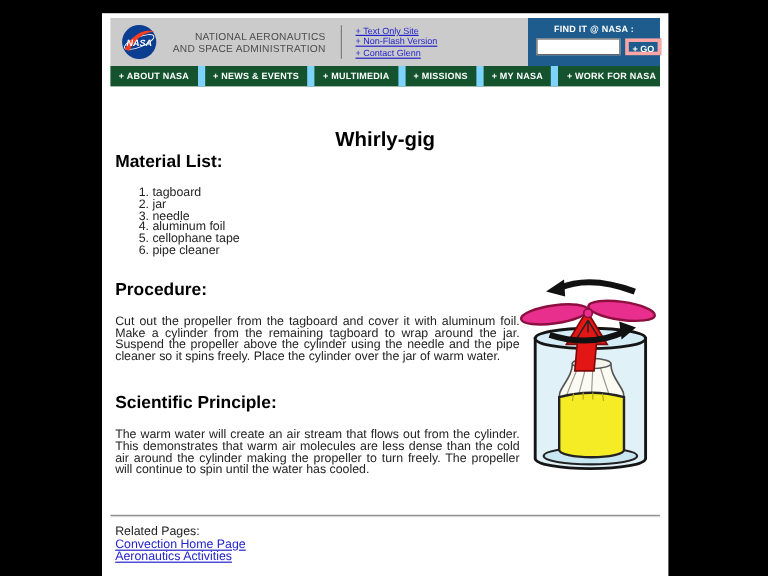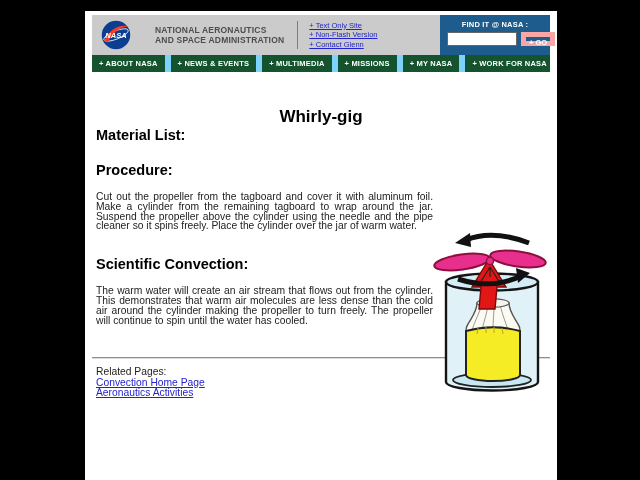--- a/index.html
+++ b/index.html
@@ -15,38 +15,38 @@
     position: absolute; left: 85px; top: 11px;
     width: 472px; height: 469px;
     background: #fff;
     overflow: hidden;
   }
   
   .site-header { margin: 4px 7px 0; height: 40px; display: flex; }
   .header-left { flex: 1; background: #cbcbcb; display: flex; align-items: center; min-width: 0; }
   .nasa-logo { width: 30px; height: 30px; margin-left: 9px; flex: none; }
   .agency-title {
-    margin-left: 24px; font-size: 8.5px; font-weight: bold;
-    color: #4d4d4d; line-height: 10px; letter-spacing: 0.2px; white-space: nowrap;
+    margin-left: 13px; font-size: 8.5px; font-weight: normal;
+    color: #4d4d4d; line-height: 10px; letter-spacing: 0.2px; white-space: nowrap; text-align: right;
   }
   .vdivider { width: 1px; height: 28px; background: #7d7d7d; margin-left: 13px; flex: none; }
   .quick-links { margin-left: 11px; display: flex; flex-direction: column; }
   .quick-links a {
     font-size: 7.5px; color: #2323cb; text-decoration: underline;
     line-height: 9.5px; white-space: nowrap; cursor: pointer;
   }
   .header-search { width: 110px; flex: none; background: #1d5c8c; padding: 5px 7px 0; }
   .find-label { color: #fff; font-size: 7.5px; font-weight: bold; letter-spacing: 0.2px; white-space: nowrap; text-align: center; }
   .search-row { display: flex; margin-top: 3px; align-items: center; }
   .search-input {
     width: 70px; height: 14px; border: 1px solid #666; background: #fff;
     font-size: 8px; padding: 0 2px; font-family: "Liberation Sans", sans-serif;
   }
   .go-button {
-    height: 14px; margin-left: 4px; background: #1d5c8c; border: 5px solid #fca5a5;
+    height: 14px; margin-left: 4px; background: #1d5c8c; border: 3px solid #fca5a5;
     color: #fff; font-size: 7.5px; font-weight: bold; padding: 0 3px;
     line-height: 11px; cursor: pointer; white-space: nowrap;
     font-family: "Liberation Sans", sans-serif;
   }
   
   .nav-bar { margin: 0 7px; height: 17px; background: #14532d; display: flex; }
   .nav-item {
     flex: 1 1 auto; display: flex; align-items: center; justify-content: center;
     color: #fff; font-size: 7.5px; font-weight: bold; letter-spacing: 0.2px;
     border-left: 6px solid #7dd3fc; padding: 0 7px; white-space: nowrap; cursor: pointer;
@@ -118,25 +118,33 @@
       <div class="nav-item">+ MULTIMEDIA</div>
       <div class="nav-item">+ MISSIONS</div>
       <div class="nav-item">+ MY NASA</div>
       <div class="nav-item">+ WORK FOR NASA</div>
     </nav>
 
   <main class="content">
     <h1 class="page-title">Whirly-gig</h1>
 
     <h2 class="section-heading" id="materials-heading">Material List:</h2>
+    <ol class="materials-list">
+        <li>tagboard</li>
+        <li>jar</li>
+        <li>needle</li>
+        <li>aluminum foil</li>
+        <li>cellophane tape</li>
+        <li>pipe cleaner</li>
+      </ol>
 
     <h2 class="section-heading" id="procedure-heading">Procedure:</h2>
     <p class="body-text">Cut out the propeller from the tagboard and cover it with aluminum foil. Make a cylinder from the remaining tagboard to wrap around the jar. Suspend the propeller above the cylinder using the needle and the pipe cleaner so it spins freely. Place the cylinder over the jar of warm water.</p>
 
-    <h2 class="section-heading" id="principle-heading">Scientific Convection:</h2>
+    <h2 class="section-heading" id="principle-heading">Scientific Principle:</h2>
     <p class="body-text">The warm water will create an air stream that flows out from the cylinder. This demonstrates that warm air molecules are less dense than the cold air around the cylinder making the propeller to turn freely. The propeller will continue to spin until the water has cooled.</p>
   </main>
 
   <svg class="illustration" viewBox="0 0 122 176">
 
     <path d="M20 55 L20 155 A46 8.5 0 0 0 112 155 L112 55 Z" fill="#e0f1f7" stroke="#151515" stroke-width="2.4"></path>
 
     <ellipse cx="66" cy="153" rx="39" ry="7" fill="#c9e7f2" stroke="#222" stroke-width="1.8"></ellipse>
 
     <path d="M51 76 C 51 84 46 90 42 97 C 40 100 40 102 40 104 L94 104 C 94 102 94 100 92 97 C 88 90 83 84 83 76 Z" fill="#fbfbf3" stroke="#555" stroke-width="1.4"></path>

